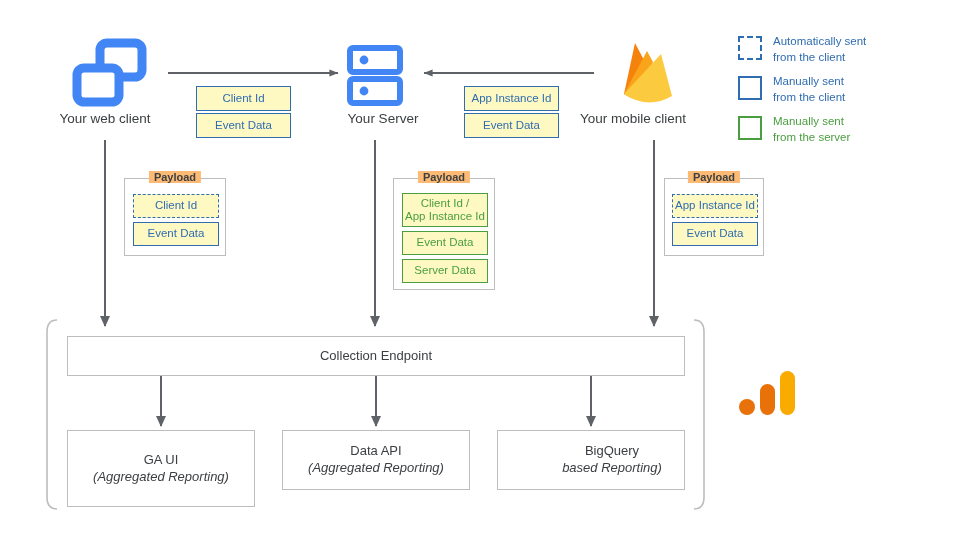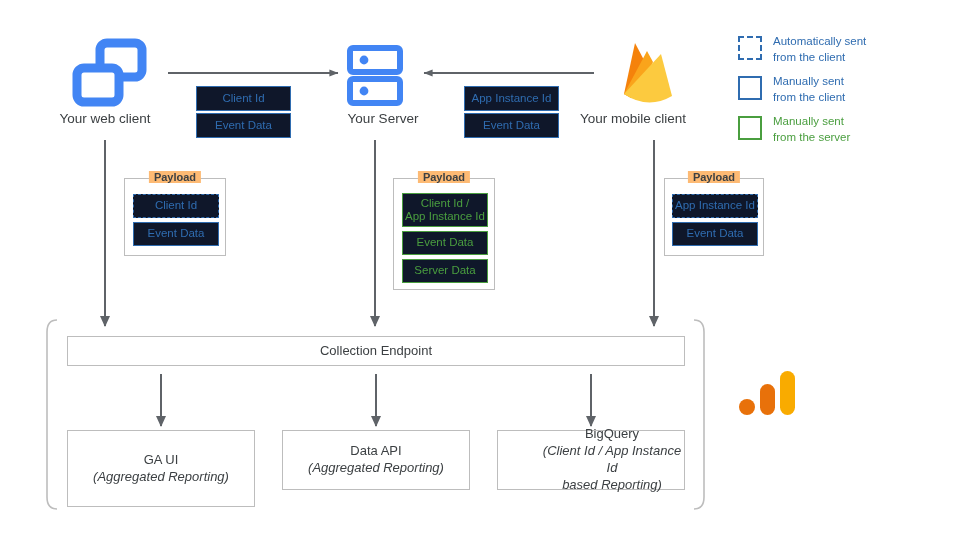--- a/index.html
+++ b/index.html
@@ -35,21 +35,21 @@
   
   .chip {
     position: absolute;
     box-sizing: border-box;
     border: 1.3px solid #2f6cb0;
     color: #2f6cb0;
     font-size: 11.5px;
     display: flex;
     align-items: center;
     justify-content: center;
-    background: #0f172a;
+    background: #fef9c3;
     text-align: center;
     line-height: 1.15;
   }
   .chip.dashed { border-style: dashed; }
   .chip.green { border-color: #4a9e3f; color: #4a9e3f; }
 
   
   .payload {
     position: absolute;
     box-sizing: border-box;
@@ -193,37 +193,36 @@
     <div class="chip green" style="left:8px;top:52px;width:86px;height:24px;">Event Data</div>
     <div class="chip green" style="left:8px;top:80px;width:86px;height:24px;">Server Data</div>
   </div>
 
   <div class="payload" style="left:664px;top:178px;width:100px;height:78px;">
     <span class="payload-title">Payload</span>
     <div class="chip dashed" style="left:7px;top:15px;width:86px;height:24px;">App Instance Id</div>
     <div class="chip" style="left:7px;top:43px;width:86px;height:24px;">Event Data</div>
   </div>
 
-  <div class="infra-box" style="left:67px;top:336px;width:618px;height:30px;">
+  <div class="infra-box" style="left:67px;top:336px;width:618px;height:40px;">
     <span>Collection Endpoint</span>
   </div>
 
   <div class="infra-box" style="left:67px;top:430px;width:188px;height:77px;">
     <span>GA UI</span>
     <span class="sub">(Aggregated Reporting)</span>
   </div>
 
   <div class="infra-box" style="left:282px;top:430px;width:188px;height:60px;">
     <span>Data API</span>
     <span class="sub">(Aggregated Reporting)</span>
   </div>
 
   <div class="infra-box" style="left:497px;top:430px;width:188px;height:60px;padding-left:42px;">
     <span>BigQuery</span>
-    <span class="sub">(Client Id / App Instance Id</span>
     <span class="sub">based Reporting)</span>
   </div>
 
   <svg class="abs" style="left:738px;top:370px;" width="60" height="50" viewBox="0 0 60 50">
     <rect x="42" y="1" width="15" height="44" rx="7.5" ry="7.5" fill="#f9ab00"></rect>
     <rect x="22" y="14" width="15" height="31" rx="7.5" ry="7.5" fill="#e8710a"></rect>
     <circle cx="9" cy="37" r="8" fill="#e8710a"></circle>
   </svg>
 
   <div class="legend-swatch dashed" style="left:738px;top:36px;"></div>

